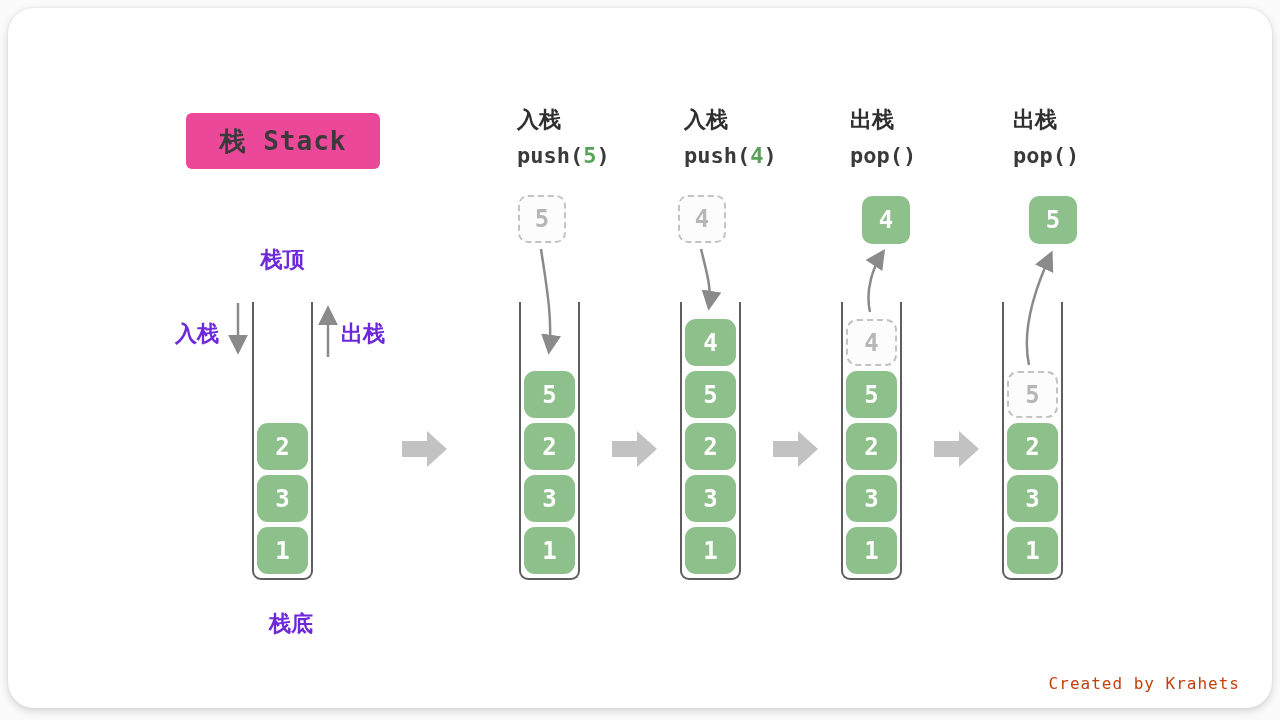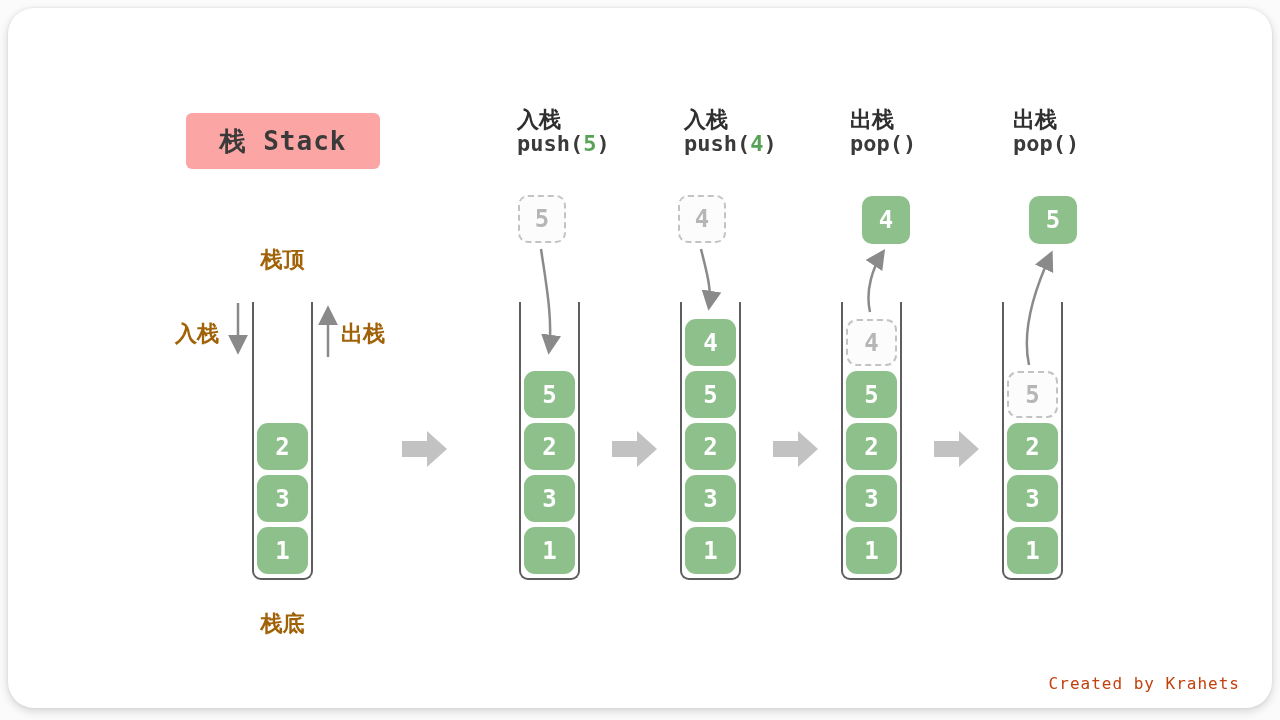--- a/index.html
+++ b/index.html
@@ -5,27 +5,27 @@
   * { margin: 0; padding: 0; box-sizing: border-box; }
   html, body { width: 1280px; height: 720px; background: #fbfbfb; overflow: hidden;
     font-family: "DejaVu Sans", "Liberation Sans", sans-serif; }
   .canvas { position: relative; width: 1280px; height: 720px; }
 
   .card { position: absolute; left: 8px; top: 8px; width: 1264px; height: 700px;
     background: #ffffff; border-radius: 26px;
     box-shadow: 0 3px 10px rgba(0,0,0,0.16), 0 0 3px rgba(0,0,0,0.08); }
 
   .title-box { position: absolute; left: 186px; top: 113px; width: 194px; height: 56px;
-    background: #fca5a5; border-radius: 6px; display: flex; align-items: center; justify-content: center;
+    background: #ec4899; border-radius: 6px; display: flex; align-items: center; justify-content: center;
     font-family: "DejaVu Sans Mono", "Liberation Mono", monospace;
     font-size: 26px; font-weight: bold; color: #3a3a3a; letter-spacing: 1px; }
 
   .op { position: absolute; top: 108px; }
   .op-cn { font-size: 22px; font-weight: bold; color: #2f2f2f; line-height: 24px; }
-  .op-code { font-family: "DejaVu Sans Mono", "Liberation Mono", monospace;
+  .op-code { margin-top: 12px; font-family: "DejaVu Sans Mono", "Liberation Mono", monospace;
     font-size: 22px; font-weight: bold; color: #3a3a3a; line-height: 24px; }
   .op-code .arg { color: #57a257; }
   .op-push5 { left: 517px; } .op-push4 { left: 684px; }
   .op-pop1  { left: 850px; } .op-pop2  { left: 1013px; }
 
   .fbox { position: absolute; width: 48px; height: 48px; border-radius: 10px;
     display: flex; align-items: center; justify-content: center;
     font-family: "DejaVu Sans Mono", "Liberation Mono", monospace; font-size: 24px; font-weight: bold; }
   .fbox.ghost { border: 2px dashed #c3c3c3; background: #fcfcfc; color: #b6b6b6; }
   .fbox.solid { background: #8ec08b; color: #ffffff; }
@@ -41,23 +41,23 @@
     gap: 5px; padding-bottom: 4px; }
   .st-1 { left: 252px; } .st-2 { left: 519px; } .st-3 { left: 680px; }
   .st-4 { left: 841px; } .st-5 { left: 1002px; }
 
   .cell { width: 51px; height: 47px; border-radius: 11px; flex: 0 0 47px;
     display: flex; align-items: center; justify-content: center;
     font-family: "DejaVu Sans Mono", "Liberation Mono", monospace; font-size: 24px; font-weight: bold; }
   .cell.solid { background: #8ec08b; color: #ffffff; }
   .cell.ghost { border: 2px dashed #c3c3c3; background: #fcfcfc; color: #b6b6b6; }
 
-  .anno { position: absolute; font-size: 22px; font-weight: bold; color: #a16207; }
+  .anno { position: absolute; font-size: 22px; font-weight: bold; color: #6d28d9; }
   .anno-top    { left: 252px; top: 245px; width: 61px; text-align: center; }
-  .anno-bottom { left: 252px; top: 609px; width: 61px; text-align: center; }
+  .anno-bottom { left: 252px; top: 609px; width: 61px; text-align: right; }
   .anno-push   { left: 175px; top: 319px; }
   .anno-pop    { left: 341px; top: 319px; }
 
   .overlay { position: absolute; left: 0; top: 0; width: 1280px; height: 720px; pointer-events: none; }
 
   .watermark { position: absolute; right: 40px; top: 674px;
     font-family: "DejaVu Sans Mono", "Liberation Mono", monospace;
     font-size: 16px; color: #c2410c; letter-spacing: 1px; }
 </style>
 </head>

